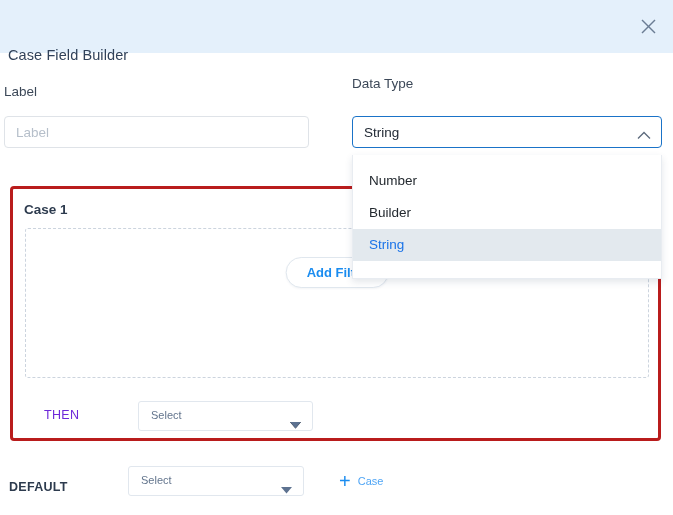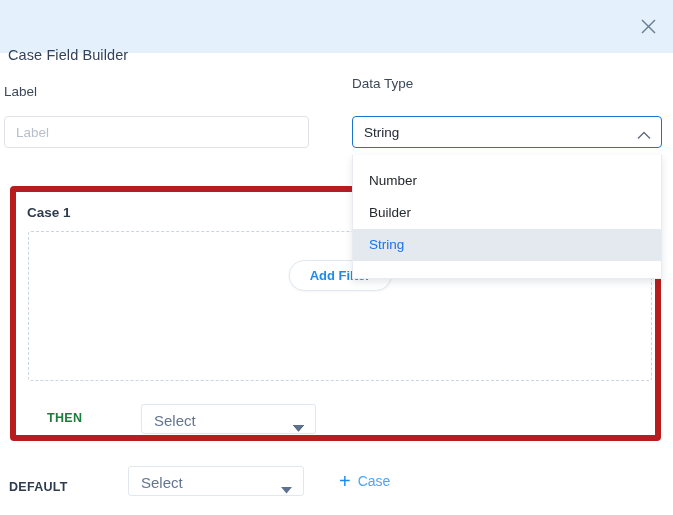--- a/index.html
+++ b/index.html
@@ -69,21 +69,21 @@
     height: 32px; line-height: 32px;
     padding-left: 16px; font-size: 13.5px; color: #23292f;
     cursor: pointer;
   }
   .dd-item.selected { background: #e3e9ee; color: #1a73e8; }
 
   
   .case-panel {
     position: absolute; left: 10px; top: 186px;
     width: 651px; height: 255px;
-    border: 6px solid #b91c1c; border-radius: 4px;
+    border: 3px solid #b91c1c; border-radius: 4px;
     background: #fff;
   }
   .case-title {
     position: absolute; left: 11px; top: 13px;
     font-size: 13.5px; font-weight: bold; color: #2d3b4e;
   }
   .filter-drop {
     position: absolute; left: 12px; top: 39px;
     width: 624px; height: 150px;
     border: 1px dashed #ccd4de; border-radius: 3px;
@@ -96,49 +96,49 @@
     cursor: pointer; white-space: nowrap;
     box-shadow: 0 1px 2px rgba(40,60,90,.05);
     font-family: "Liberation Sans", sans-serif;
   }
 
   .then-row {
     position: absolute; left: 0; top: 198px; width: 649px; height: 55px;
   }
   .then-label {
     position: absolute; left: 31px; top: 21px;
-    font-size: 12.5px; font-weight: bold; color: #15803d; letter-spacing: .3px;
+    font-size: 12.5px; font-weight: normal; color: #6d28d9; letter-spacing: .3px;
   }
   .sel-box {
     position: absolute;
     height: 30px; border: 1px solid #e1e7ee; border-radius: 3px;
     background: #fff; cursor: pointer;
   }
   .sel-box .sel-text {
     position: absolute; left: 12px; top: 7px;
-    font-size: 15px; color: #63758d;
+    font-size: 11px; color: #63758d;
   }
   .sel-box .sel-caret { position: absolute; right: 11px; top: 13px; }
   .then-select { left: 125px; top: 14px; width: 175px; }
 
   
   .default-row { position: absolute; left: 0; top: 455px; width: 673px; height: 55px; }
   .default-label {
     position: absolute; left: 9px; top: 25px;
     font-size: 12.5px; font-weight: bold; color: #2d3b4e; letter-spacing: .3px;
   }
   .default-select { left: 128px; top: 11px; width: 176px; }
   .add-case-btn {
     position: absolute; left: 339px; top: 16px;
     display: flex; align-items: center; gap: 7px;
     cursor: pointer; background: none; border: none; padding: 0;
     font-family: "Liberation Sans", sans-serif;
   }
   .add-case-plus { font-size: 20px; color: #1a8cf0; line-height: 1; font-weight: 500; }
-  .add-case-text { font-size: 14px; color: #4fa5f5; }
+  .add-case-text { font-size: 11px; color: #4fa5f5; }
 </style>
 </head>
 <body>
 
 <div id="app">
 
   <div class="modal-header">
     <div class="modal-title">Case Field Builder</div>
     <div class="close-btn">
       <svg width="15" height="15" viewBox="0 0 15 15" aria-hidden="true">

